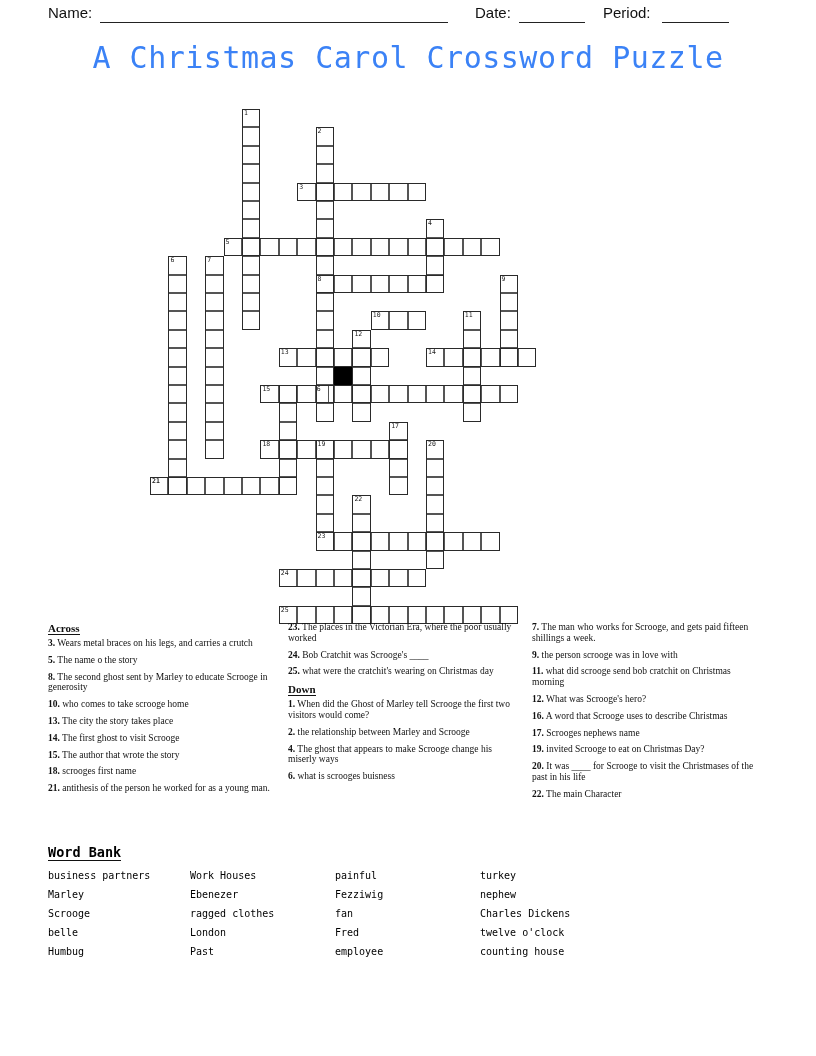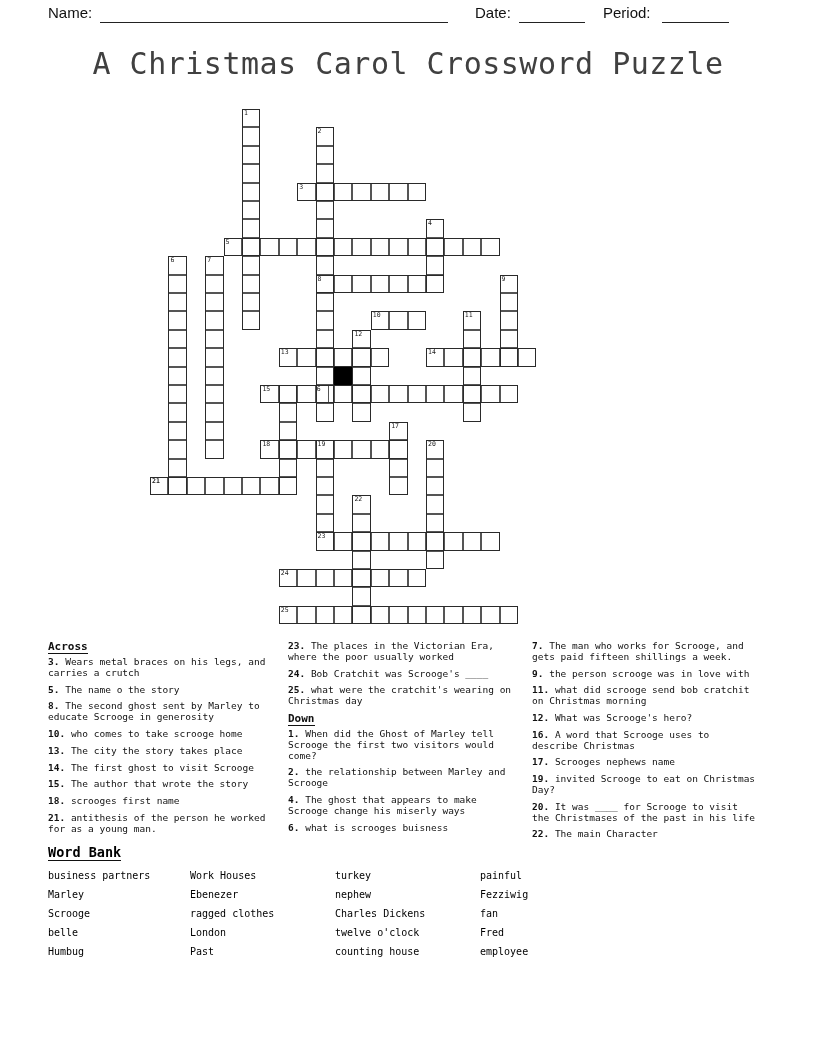--- a/index.html
+++ b/index.html
@@ -2,31 +2,31 @@
 <html><head>
 <meta charset="utf-8">
 <style>
   html,body{margin:0;padding:0;background:#fff;}
   .page{position:relative;width:816px;height:1056px;background:#fff;overflow:hidden;
         font-family:"DejaVu Sans Mono",monospace;color:#000;}
   
   .hlabel{position:absolute;top:4px;font-family:"Liberation Sans",sans-serif;font-size:15px;color:#111;}
   .hline{position:absolute;top:22px;height:0;border-bottom:1.6px solid #222;}
   
-  .title{position:absolute;top:47px;left:0;width:816px;text-align:center;
-         font-size:30px;line-height:34px;letter-spacing:0.5px;white-space:nowrap;color:#404040;}
+  .title{position:absolute;top:41px;left:0;width:816px;text-align:center;
+         font-size:30px;line-height:34px;letter-spacing:0.5px;white-space:nowrap;color:#3b82f6;}
   
   .grid{position:absolute;left:150px;top:109px;}
   .cell{position:absolute;width:18.4px;height:18.4px;box-sizing:border-box;
         border:1px solid #555;background:#fff;}
   .cell.black{background:#000;border-color:#000;}
   .cnum{position:absolute;top:0;left:1px;font-size:6.5px;line-height:7.5px;color:#222;}
   .wout{position:absolute;box-sizing:border-box;border:1.8px solid #2a2a2a;pointer-events:none;}
   
-  .ccol{position:absolute;top:641px;width:228px;font-size:9.5px;line-height:10.8px;color:#111;}
+  .ccol{position:absolute;top:622px;width:228px;font-size:9.5px;line-height:10.8px;color:#111;font-family:Liberation Serif, serif;}
   .cheadwrap{margin:0 0 3px 0;}
   .chead{display:inline-block;font-size:11px;line-height:12px;font-weight:bold;
          border-bottom:1.4px solid #111;}
   .clue{margin:0 0 6px 0;}
   .clue b{font-weight:bold;}
   
   .wb{position:absolute;left:48px;top:842px;width:740px;}
   .wbhead{display:inline-block;font-size:13.5px;line-height:16px;font-weight:bold;
           border-bottom:1.6px solid #111;}
   .wbcols{display:flex;margin-top:5px;}
@@ -359,29 +359,29 @@
           <div class="wbword">Humbug</div>
         </div>
         <div class="wbcol">
           <div class="wbword">Work Houses</div>
           <div class="wbword">Ebenezer</div>
           <div class="wbword">ragged clothes</div>
           <div class="wbword">London</div>
           <div class="wbword">Past</div>
         </div>
         <div class="wbcol">
+          <div class="wbword">painful</div>
+          <div class="wbword">Fezziwig</div>
+          <div class="wbword">fan</div>
+          <div class="wbword">Fred</div>
+          <div class="wbword">employee</div>
+        </div>
+        <div class="wbcol">
           <div class="wbword">turkey</div>
           <div class="wbword">nephew</div>
           <div class="wbword">Charles Dickens</div>
           <div class="wbword">twelve o'clock</div>
           <div class="wbword">counting house</div>
         </div>
-        <div class="wbcol">
-          <div class="wbword">painful</div>
-          <div class="wbword">Fezziwig</div>
-          <div class="wbword">fan</div>
-          <div class="wbword">Fred</div>
-          <div class="wbword">employee</div>
-        </div>
       </div>
   </div>
 
 </div>
 
 </body></html>

